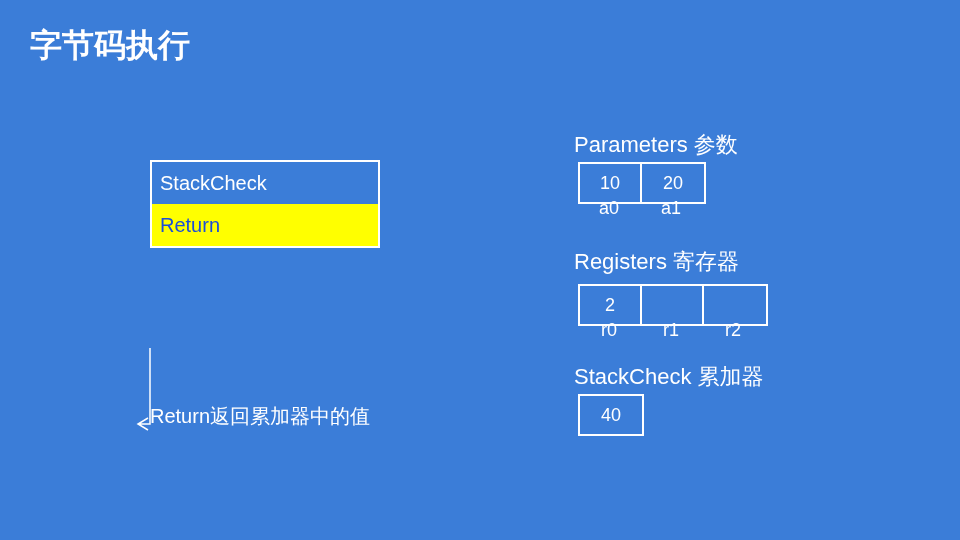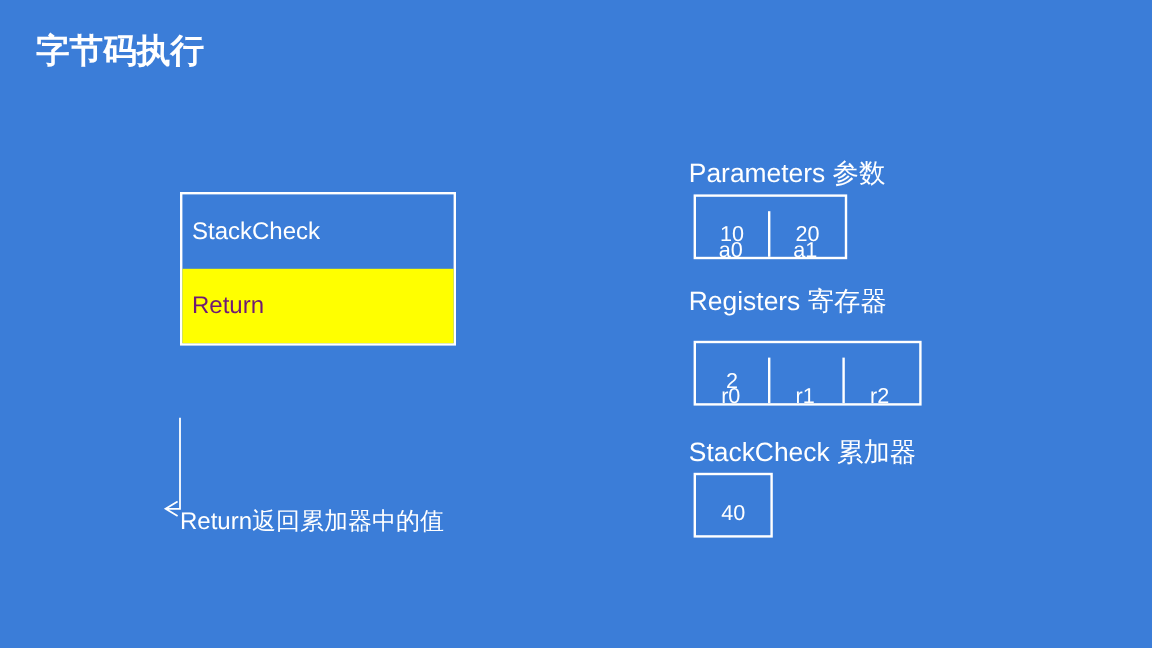--- a/index.html
+++ b/index.html
@@ -9,77 +9,76 @@
     background: #3b7dd8;
     font-family: "Segoe UI", "Microsoft YaHei", sans-serif;
     color: #fff;
     position: relative;
     overflow: hidden;
   }
   .title {
     position: absolute;
     top: 24px;
     left: 30px;
-    font-size: 28px;
+    font-size: 32px;
     font-weight: bold;
   }
   .bytecode-box {
     position: absolute;
     top: 160px;
     left: 150px;
     width: 230px;
     border: 2px solid #fff;
   }
   .bytecode-line {
     font-size: 20px;
-    padding: 18px 8px;
+    padding: 8px 8px;
     line-height: 1.3;
   }
   .highlight {
     background: #ffff00;
-    color: #701a75;
+    color: #1d4ed8;
   }
   .explain {
     position: absolute;
-    top: 422px;
+    top: 403px;
     left: 150px;
     width: 230px;
     font-size: 20px;
     line-height: 1.3;
   }
   .arrow-svg {
     position: absolute;
     top: 348px;
     left: 128px;
     width: 30px;
     height: 90px;
   }
 
   .section-label {
     position: absolute;
     font-size: 22px;
   }
   .param-label { top: 130px; left: 574px; }
-  .reg-label   { top: 236px; left: 574px; }
+  .reg-label   { top: 247px; left: 574px; }
   .acc-label   { top: 362px; left: 574px; }
 
   .cells {
     position: absolute;
     display: flex;
     border: 2px solid #fff;
   }
   .cell {
     width: 62px;
     height: 38px;
     display: flex;
     align-items: center;
     justify-content: center;
     font-size: 18px;
     border-right: 2px solid #fff;
-    margin-top: 12px;
   }
   .cell:last-child { border-right: none; }
 
   .param-cells { top: 162px; left: 578px; }
   .reg-cells   { top: 284px; left: 578px; }
   .acc-cells   { top: 394px; left: 578px; }
 
   .sub-labels {
     position: absolute;
     display: flex;

